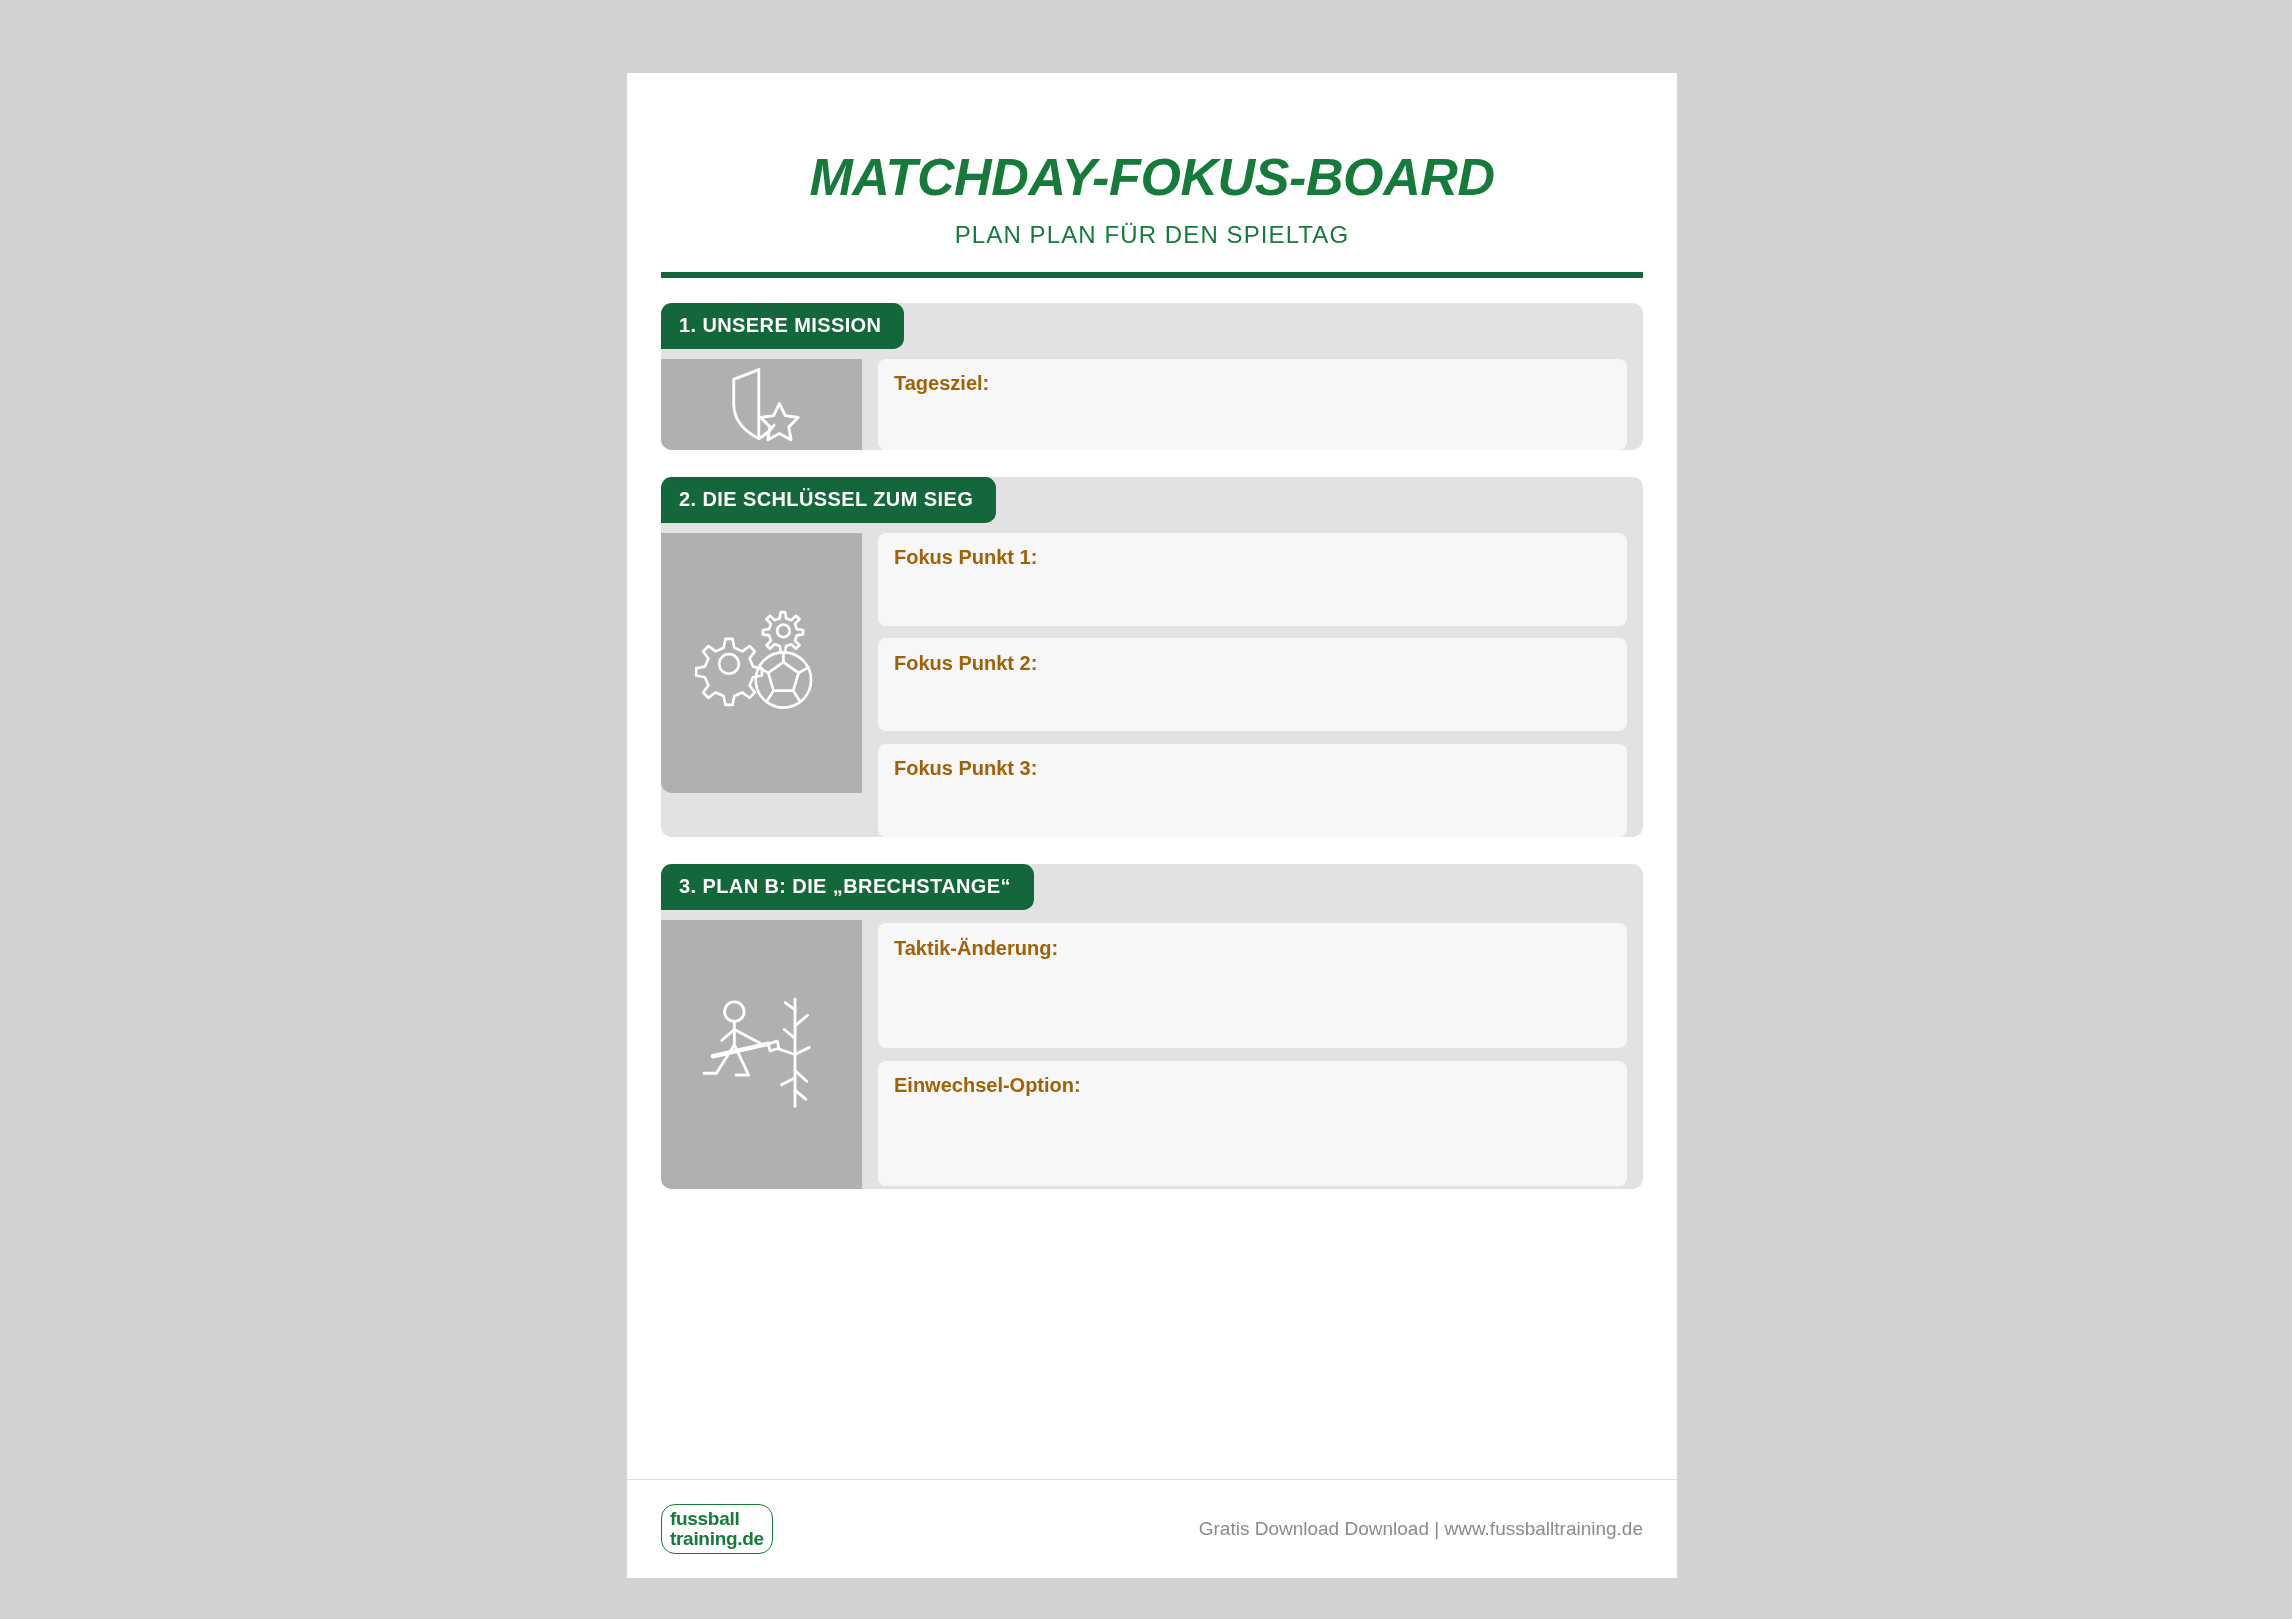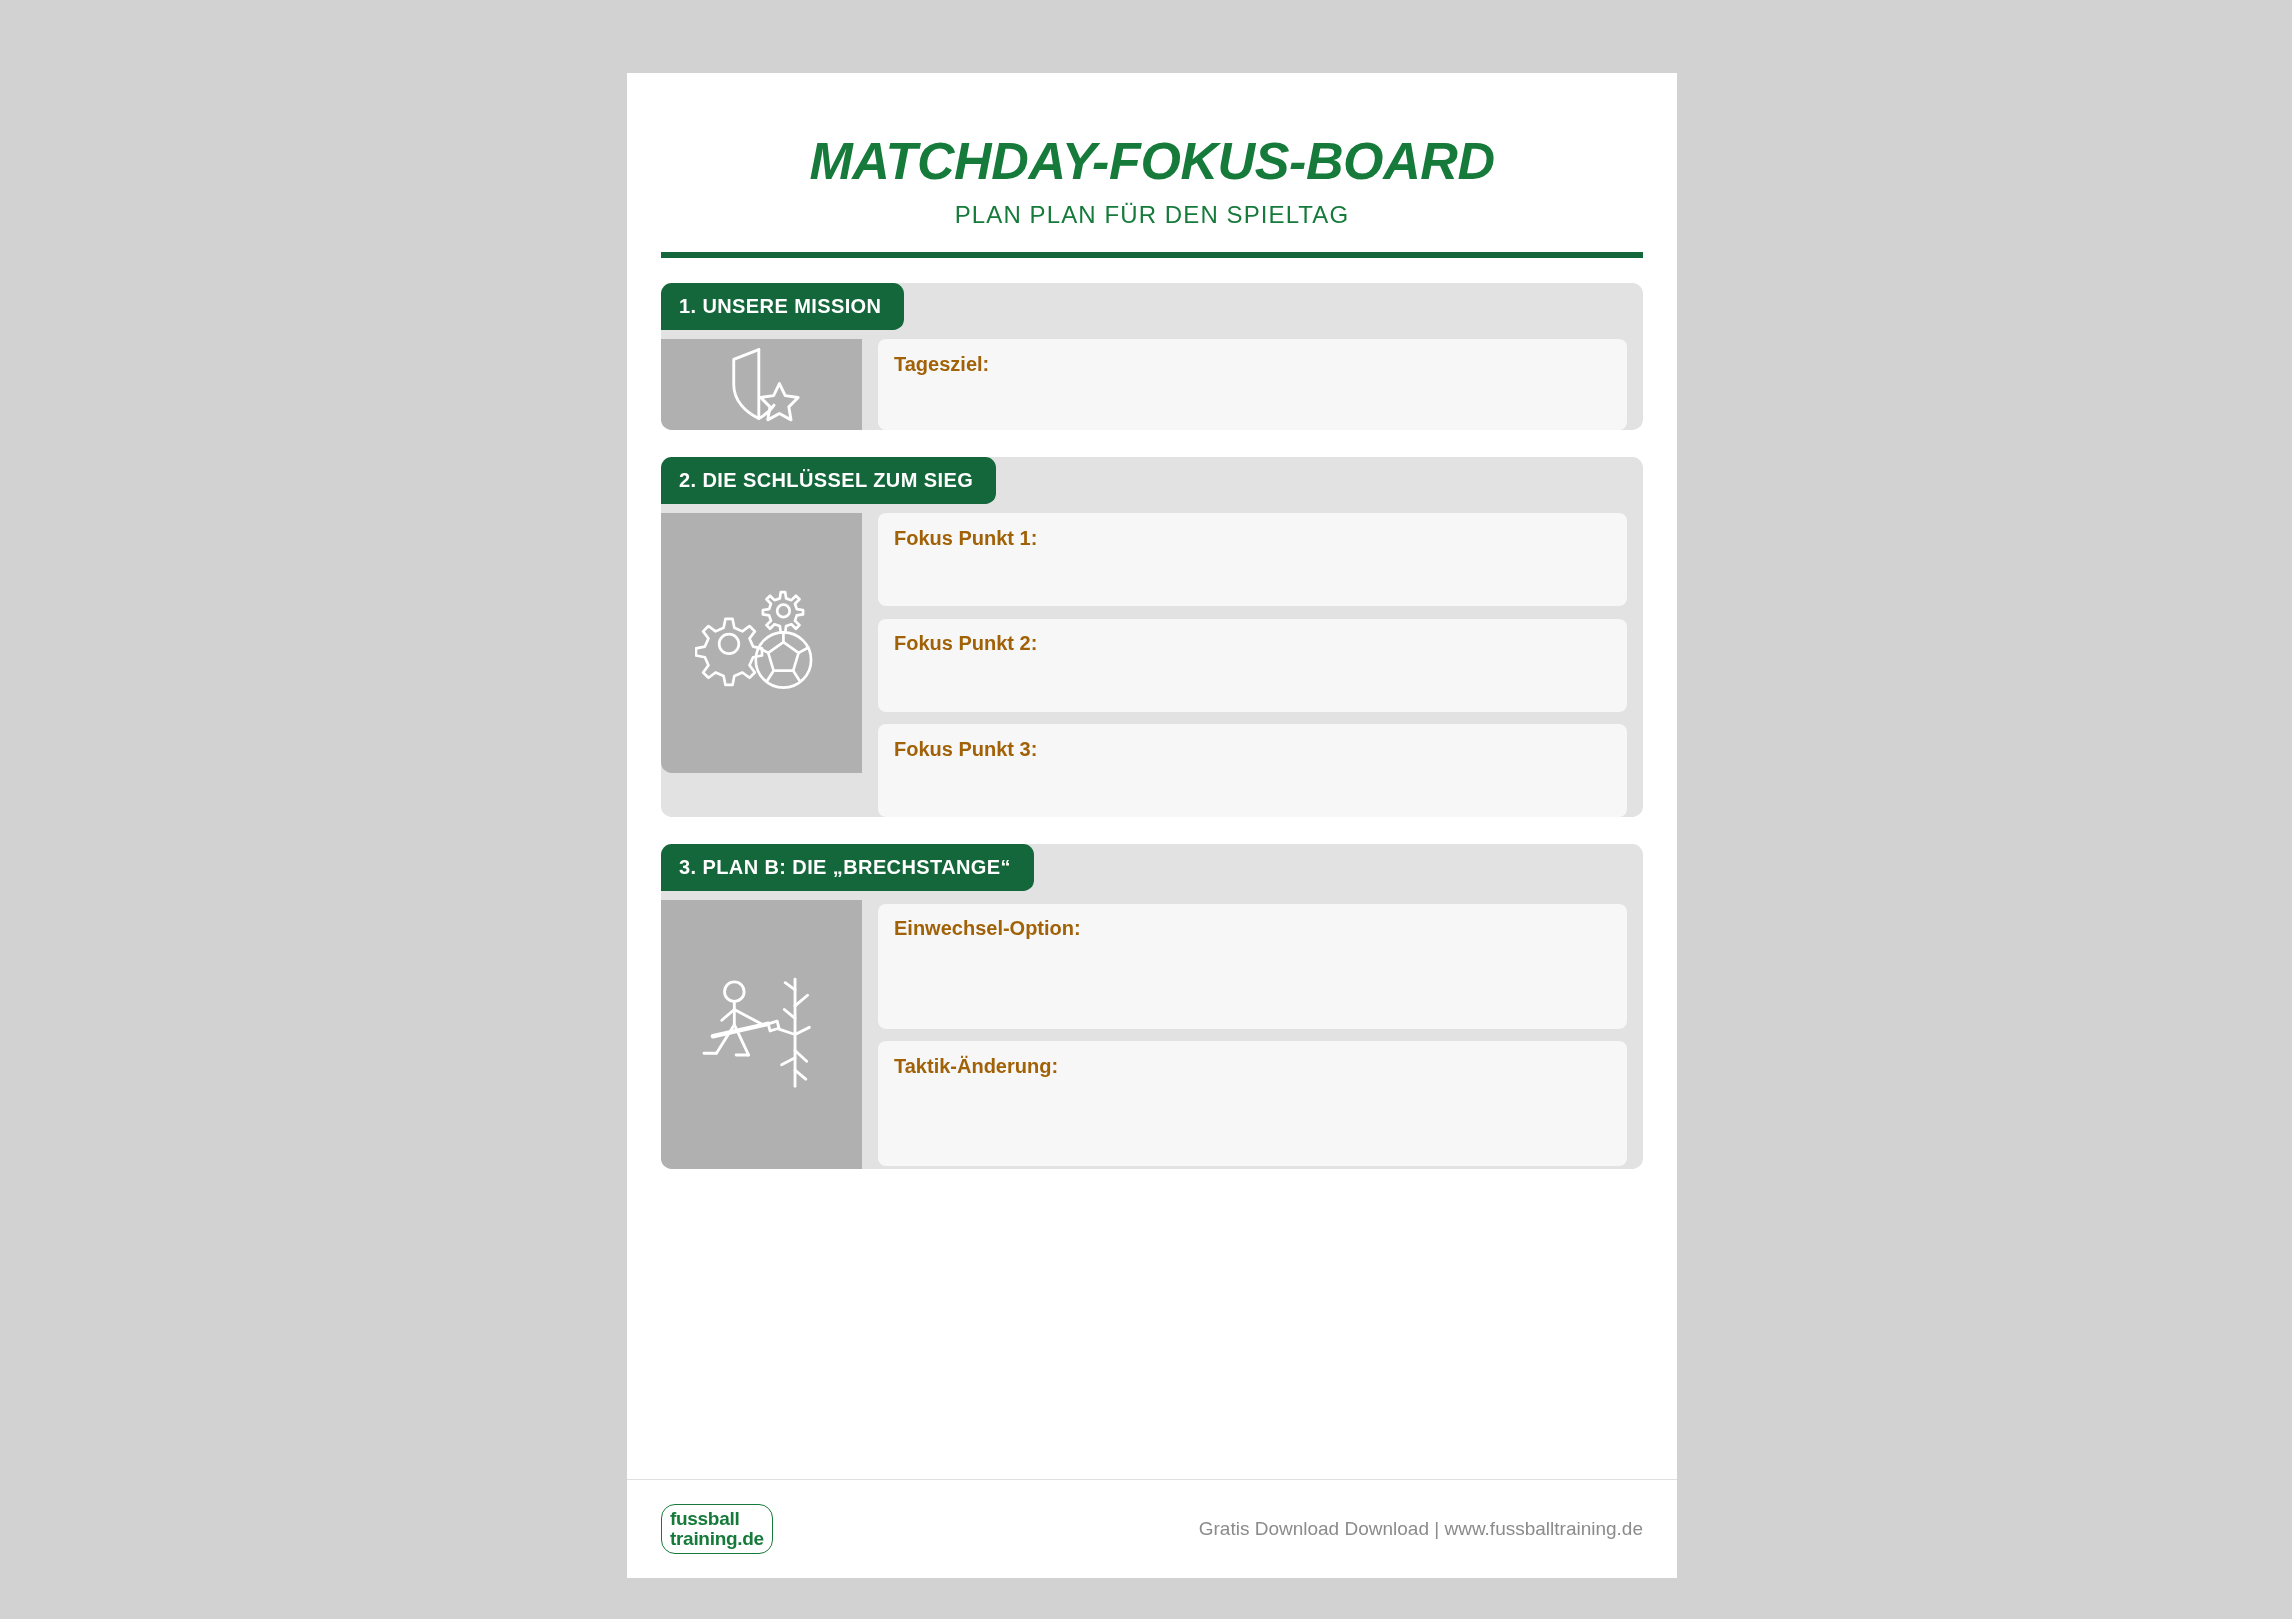--- a/index.html
+++ b/index.html
@@ -29,21 +29,21 @@
   .header {
     padding-top: 61px;
     text-align: center;
   }
   .board-title {
     font-size: 52px;
     font-weight: bold;
     font-style: italic;
     letter-spacing: -0.4px;
     color: #157a3a;
-    margin: 0;
+    margin: 16px;
     line-height: 1.05;
   }
   .board-subtitle {
     font-size: 24px;
     font-weight: normal;
     color: #157a3a;
     letter-spacing: 1.1px;
     margin: 12.5px 0 0 0;
   }
   .header-rule {
@@ -246,24 +246,24 @@
               <path d="M20 72 l62 -14" stroke-width="5"></path>
               <path d="M82 58 l10 -3 2 8 -10 3 z"></path>
 
               <path d="M112 8 v120"></path>
               <path d="M112 38 l14 -12 M112 52 l-12 -10 M112 70 l16 -8 M112 70 l-18 -6 M112 88 l13 12 M112 96 l-15 8 M112 20 l-11 -8 M112 110 l12 10"></path>
             </svg>
           </span>
         </div>
         <div class="fields-col">
           <div class="field">
+            <div class="field-label">Taktik-Änderung:</div>
+          </div>
+          <div class="field">
             <div class="field-label">Einwechsel-Option:</div>
-          </div>
-          <div class="field">
-            <div class="field-label">Taktik-Änderung:</div>
           </div>
         </div>
       </div>
     </div>
 
   </div>
 
   <div class="footer">
     <div class="logo">
       <span class="logo-line1">fussball</span>

